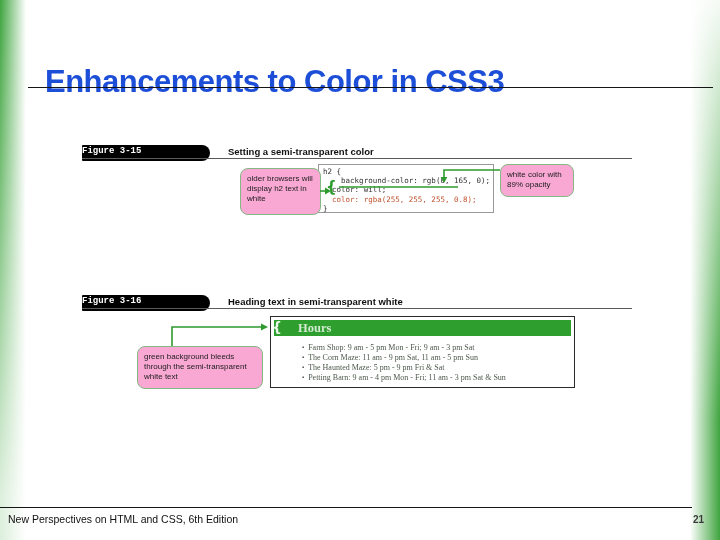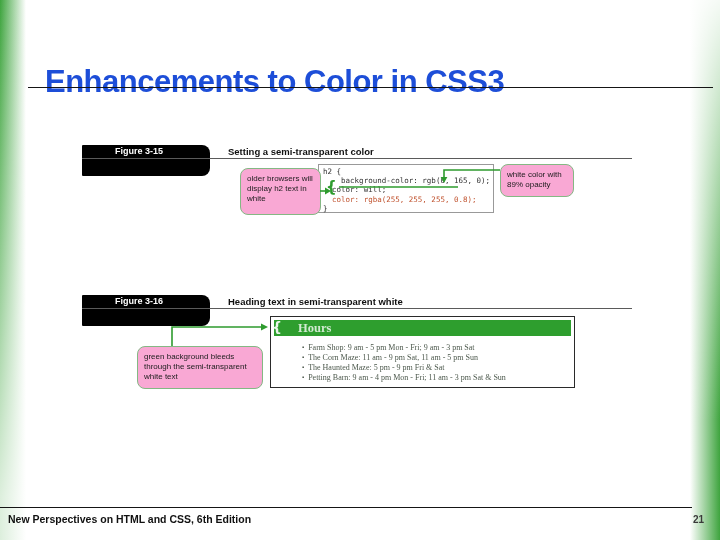--- a/index.html
+++ b/index.html
@@ -10,23 +10,23 @@
     background:linear-gradient(to bottom,rgba(255,255,255,0) 0%,rgba(255,255,255,0.82) 92%),
                linear-gradient(to right,#3ea43e 0%,#ffffff 100%);}
   .strip-right{position:absolute;right:0;top:0;width:30px;height:540px;
     background:linear-gradient(to bottom,rgba(255,255,255,0.95) 0%,rgba(255,255,255,0) 78%),
                linear-gradient(to left,#3ea43e 0%,#ffffff 100%);}
   
   .title{position:absolute;left:45px;top:26px;font-size:31px;font-weight:bold;
          color:#1d4ed8;letter-spacing:-0.5px;white-space:nowrap;margin-top:38px;}
   .title-rule{position:absolute;left:28px;top:87px;width:685px;height:1px;background:#151515;}
   
-  .fig-banner{position:absolute;left:82px;width:128px;height:31px;background:#000;
+  .fig-banner{position:absolute;left:82px;width:128px;height:16px;background:#000;
     border-radius:1px 8px 8px 1px;color:#fff;font-size:9px;font-weight:bold;
-    text-align:center;line-height:13px;padding-right:14px;box-sizing:border-box;white-space:nowrap;}
+    text-align:left;line-height:13px;padding-right:14px;box-sizing:border-box;white-space:nowrap;font-family:Liberation Mono, monospace;}
   .fig-caption{position:absolute;left:228px;font-size:9.5px;font-weight:bold;color:#111;white-space:nowrap;}
   .fig-rule{position:absolute;left:82px;width:550px;height:1px;background:#5a5a5a;}
   
   .code-box{position:absolute;left:318px;top:164px;width:176px;height:49px;
     border:1px solid #999;background:#fff;box-sizing:border-box;
     font-family:"DejaVu Sans Mono",monospace;font-size:7.5px;line-height:9.2px;
     color:#333;padding:2px 0 0 4px;}
   .code-line{white-space:pre;}
   .code-accent{color:#c0532f;}
   
@@ -45,21 +45,21 @@
   .hours-bar{position:absolute;left:274px;top:320px;width:297px;height:16px;background:#2e9e2e;z-index:2;}
   .hours-heading{font-family:"Liberation Serif",serif;font-weight:bold;font-size:12.5px;
     color:rgba(255,255,255,0.78);line-height:16px;padding-left:24px;}
   .hours-list{position:absolute;left:302px;top:343px;font-family:"Liberation Serif",serif;
     font-size:8px;line-height:10px;color:#4c584c;}
   .hours-item .blt{display:inline-block;font-size:6px;margin-right:4px;transform:translateY(-1px);}
   
   .overlay{position:absolute;left:0;top:0;width:720px;height:540px;pointer-events:none;z-index:4;}
   
   .footer-rule{position:absolute;left:0;top:507px;width:692px;height:1px;background:#151515;}
-  .footer-text{position:absolute;left:8px;top:513px;font-size:10.5px;font-weight:bold;color:#111;white-space:nowrap;}
+  .footer-text{position:absolute;left:8px;top:513px;font-size:10.5px;font-weight:normal;color:#111;white-space:nowrap;}
   .page-number{position:absolute;left:693px;top:514px;font-size:10px;font-weight:bold;color:#3a3a3a;}
 </style>
 </head>
 <body>
 
 <div id="slide">
 
   <div class="strip-left"></div>
   <div class="strip-right"></div>
 

